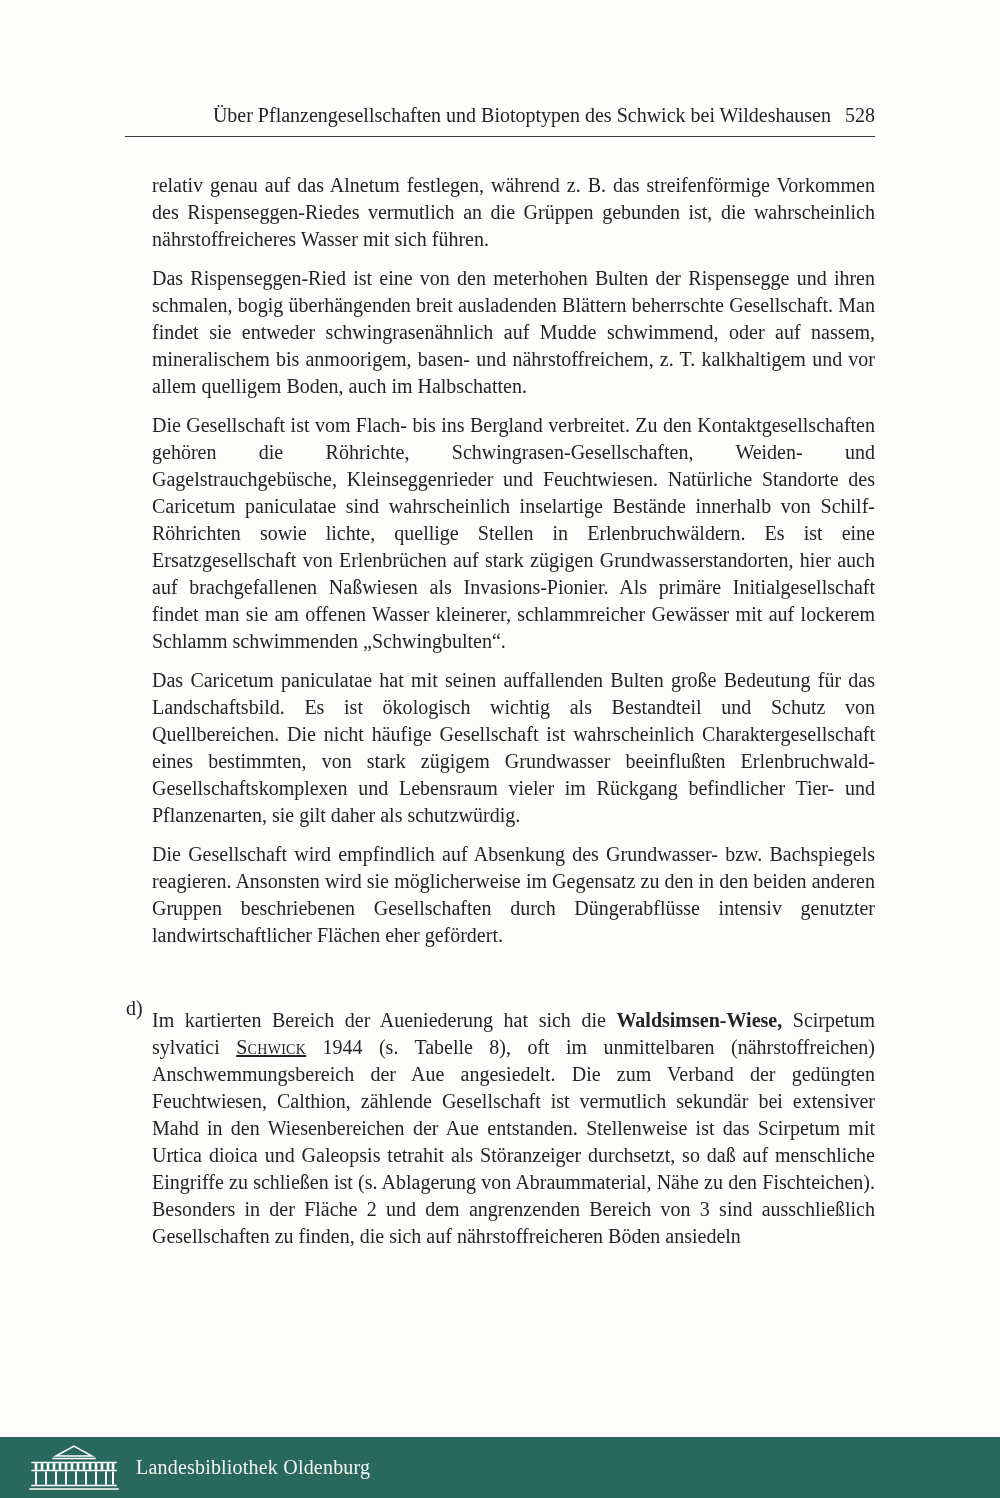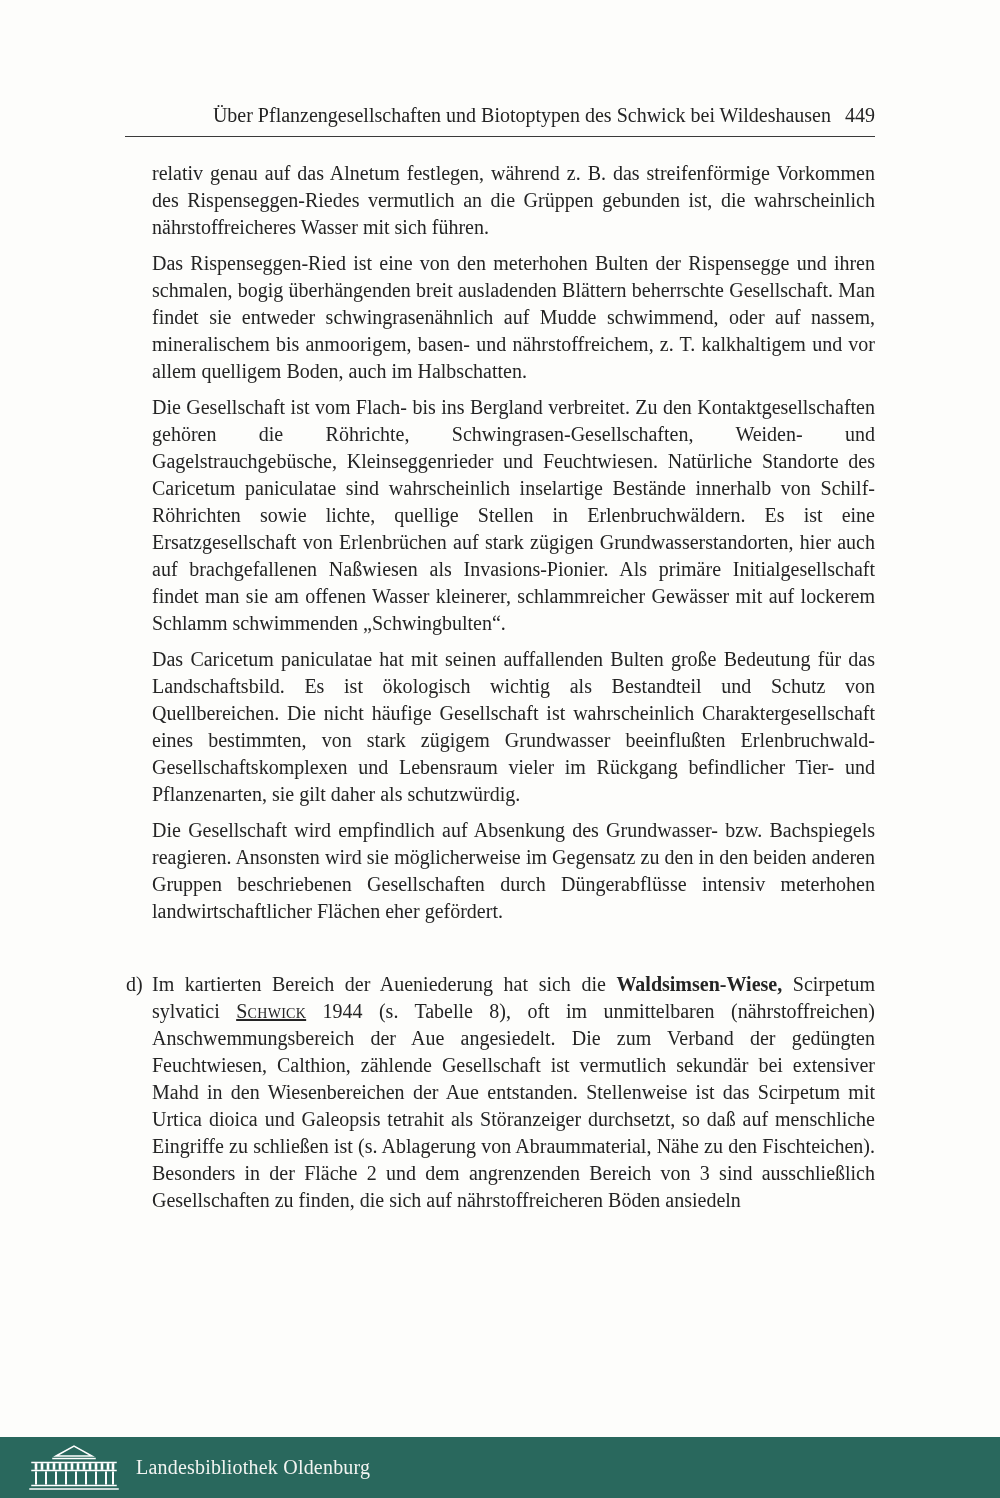--- a/index.html
+++ b/index.html
@@ -41,21 +41,21 @@
   
   .body-text {
     position: absolute;
     left: 152px;
     width: 723px;
     top: 160px;
     font-size: 20px;
     line-height: 27px;
   }
   .body-text p {
-    margin: 0 0 9px 0;
+    margin: 12px 0 9px 0;
     text-align: justify;
     text-align-last: left;
     hyphens: auto;
     -webkit-hyphens: auto;
   }
   .section-d {
     display: flex;
     margin-left: -26px;
     margin-top: 46px;
   }
@@ -94,31 +94,31 @@
     letter-spacing: 0.2px;
   }
 </style>
 </head>
 <body>
 
 <div class="page">
 
   <header class="running-head">
     <div class="head-line">
-      <span>Über Pflanzengesellschaften und Biotoptypen des Schwick bei Wildeshausen</span><span class="head-page-number">449</span>
+      <span>Über Pflanzengesellschaften und Biotoptypen des Schwick bei Wildeshausen</span><span class="head-page-number">528</span>
     </div>
     <div class="head-rule"></div>
   </header>
 
   <main class="body-text">
     <p>relativ genau auf das Alnetum festlegen, während z. B. das streifenförmige Vorkommen des Rispenseggen-Riedes vermutlich an die Grüppen gebunden ist, die wahrscheinlich nährstoffreicheres Wasser mit sich führen.</p>
     <p>Das Rispenseggen-Ried ist eine von den meterhohen Bulten der Rispensegge und ihren schmalen, bogig überhängenden breit ausladenden Blättern beherrschte Gesellschaft. Man findet sie entweder schwingrasenähnlich auf Mudde schwimmend, oder auf nassem, mineralischem bis anmoorigem, basen- und nährstoffreichem, z. T. kalkhaltigem und vor allem quelligem Boden, auch im Halbschatten.</p>
     <p>Die Gesellschaft ist vom Flach- bis ins Bergland verbreitet. Zu den Kontaktgesellschaften gehören die Röhrichte, Schwingrasen-Gesellschaften, Weiden- und Gagelstrauchgebüsche, Kleinseggenrieder und Feuchtwiesen. Natürliche Standorte des Caricetum paniculatae sind wahrscheinlich inselartige Bestände innerhalb von Schilf-Röhrichten sowie lichte, quellige Stellen in Erlenbruchwäldern. Es ist eine Ersatzgesellschaft von Erlenbrüchen auf stark zügigen Grundwasserstandorten, hier auch auf brachgefallenen Naßwiesen als Invasions-Pionier. Als primäre Initialgesellschaft findet man sie am offenen Wasser kleinerer, schlammreicher Gewässer mit auf lockerem Schlamm schwimmenden „Schwingbulten“.</p>
     <p>Das Caricetum paniculatae hat mit seinen auffallenden Bulten große Bedeutung für das Landschaftsbild. Es ist ökologisch wichtig als Bestandteil und Schutz von Quellbereichen. Die nicht häufige Gesellschaft ist wahrscheinlich Charaktergesellschaft eines bestimmten, von stark zügigem Grundwasser beeinflußten Erlenbruchwald-Gesellschaftskomplexen und Lebensraum vieler im Rückgang befindlicher Tier- und Pflanzenarten, sie gilt daher als schutzwürdig.</p>
-    <p>Die Gesellschaft wird empfindlich auf Absenkung des Grundwasser- bzw. Bachspiegels reagieren. Ansonsten wird sie möglicherweise im Gegensatz zu den in den beiden anderen Gruppen beschriebenen Gesellschaften durch Düngerabflüsse intensiv meterhohen landwirtschaftlicher Flächen eher gefördert.</p>
+    <p>Die Gesellschaft wird empfindlich auf Absenkung des Grundwasser- bzw. Bachspiegels reagieren. Ansonsten wird sie möglicherweise im Gegensatz zu den in den beiden anderen Gruppen beschriebenen Gesellschaften durch Düngerabflüsse intensiv genutzter landwirtschaftlicher Flächen eher gefördert.</p>
 
     <div class="section-d">
       <span class="item-label">d)</span>
       <p class="item-text"><span>Im kartierten Bereich der Aueniederung hat sich die </span><span class="bold-name">Waldsimsen-Wiese,</span><span> Scirpetum sylvatici </span><span class="smallcaps">Schwick</span><span> 1944 (s. Tabelle 8), oft im unmittelbaren (nährstoffreichen) Anschwemmungsbereich der Aue angesiedelt. Die zum Verband der gedüngten Feuchtwiesen, Calthion, zählende Gesellschaft ist vermutlich sekundär bei extensiver Mahd in den Wiesenbereichen der Aue entstanden. Stellenweise ist das Scirpetum mit Urtica dioica und Galeopsis tetrahit als Störanzeiger durchsetzt, so daß auf menschliche Eingriffe zu schließen ist (s. Ablagerung von Abraummaterial, Nähe zu den Fischteichen). Besonders in der Fläche 2 und dem angrenzenden Bereich von 3 sind ausschließlich Gesellschaften zu finden, die sich auf nährstoffreicheren Böden ansiedeln</span></p>
     </div>
   </main>
 
   <footer class="library-bar">
     <span class="library-icon-wrap">
       <svg width="92" height="50" viewBox="0 0 92 50" fill="none" stroke="#ffffff" stroke-width="1.5" stroke-linecap="square">

